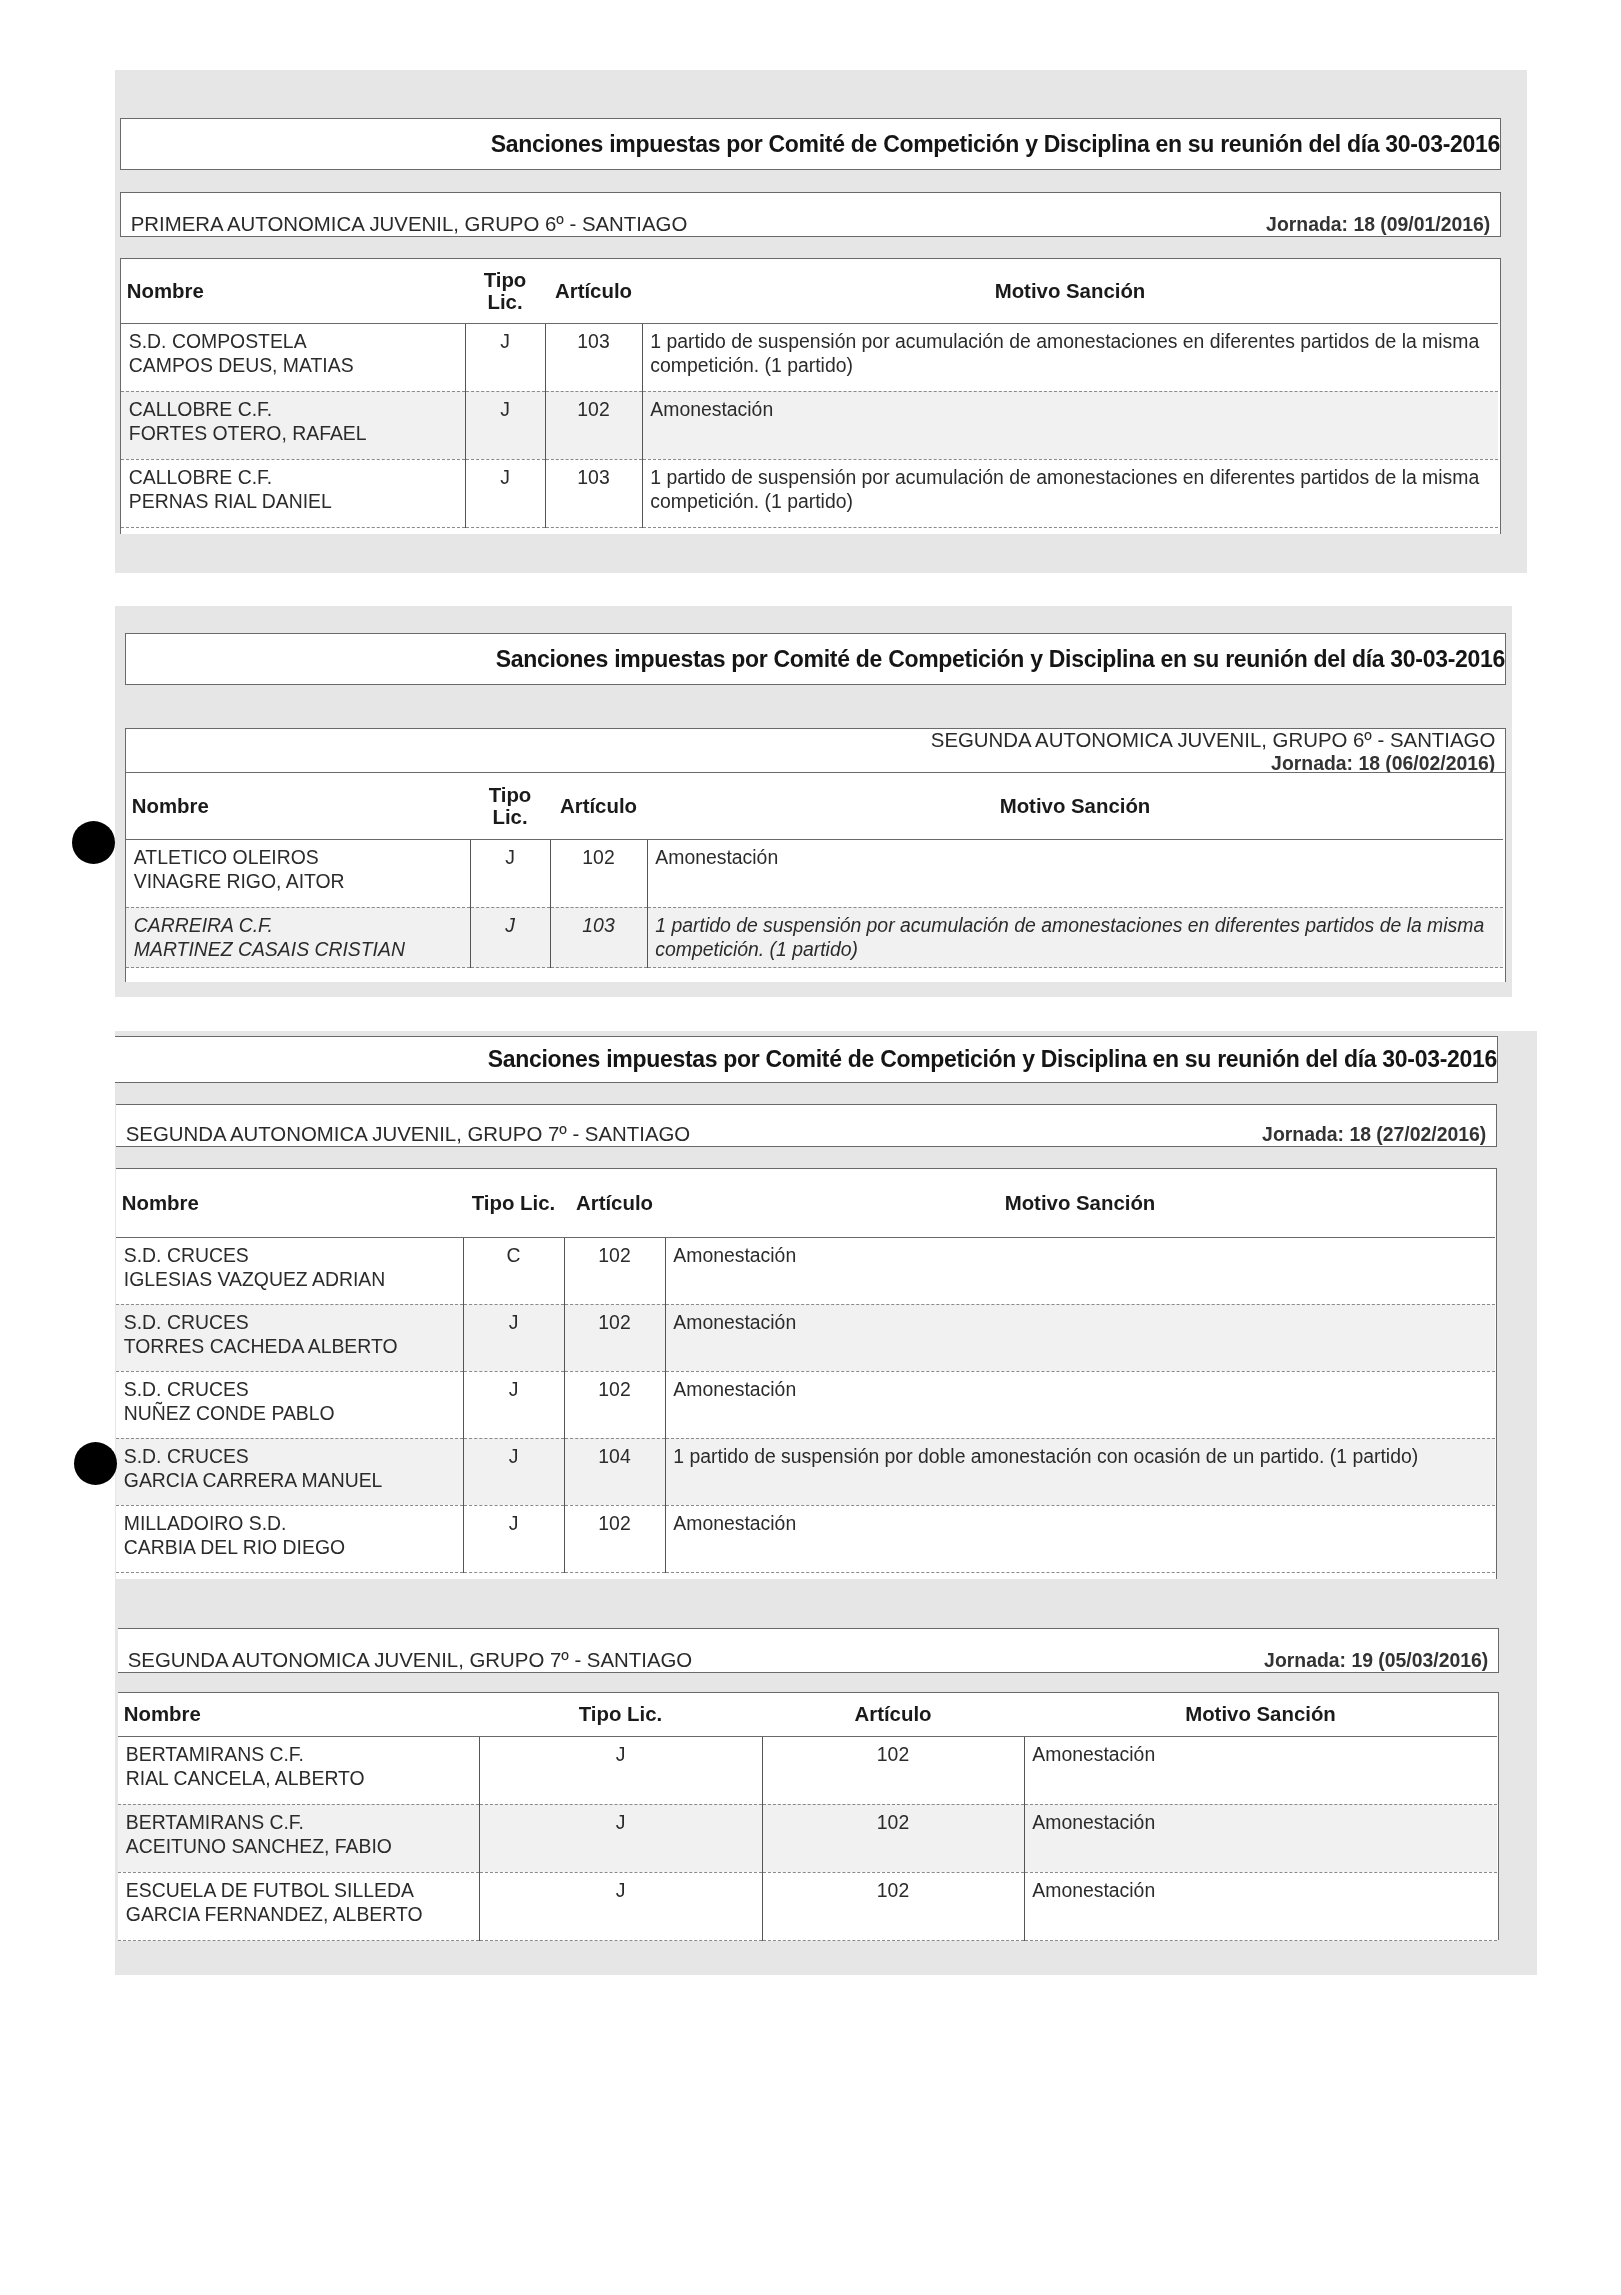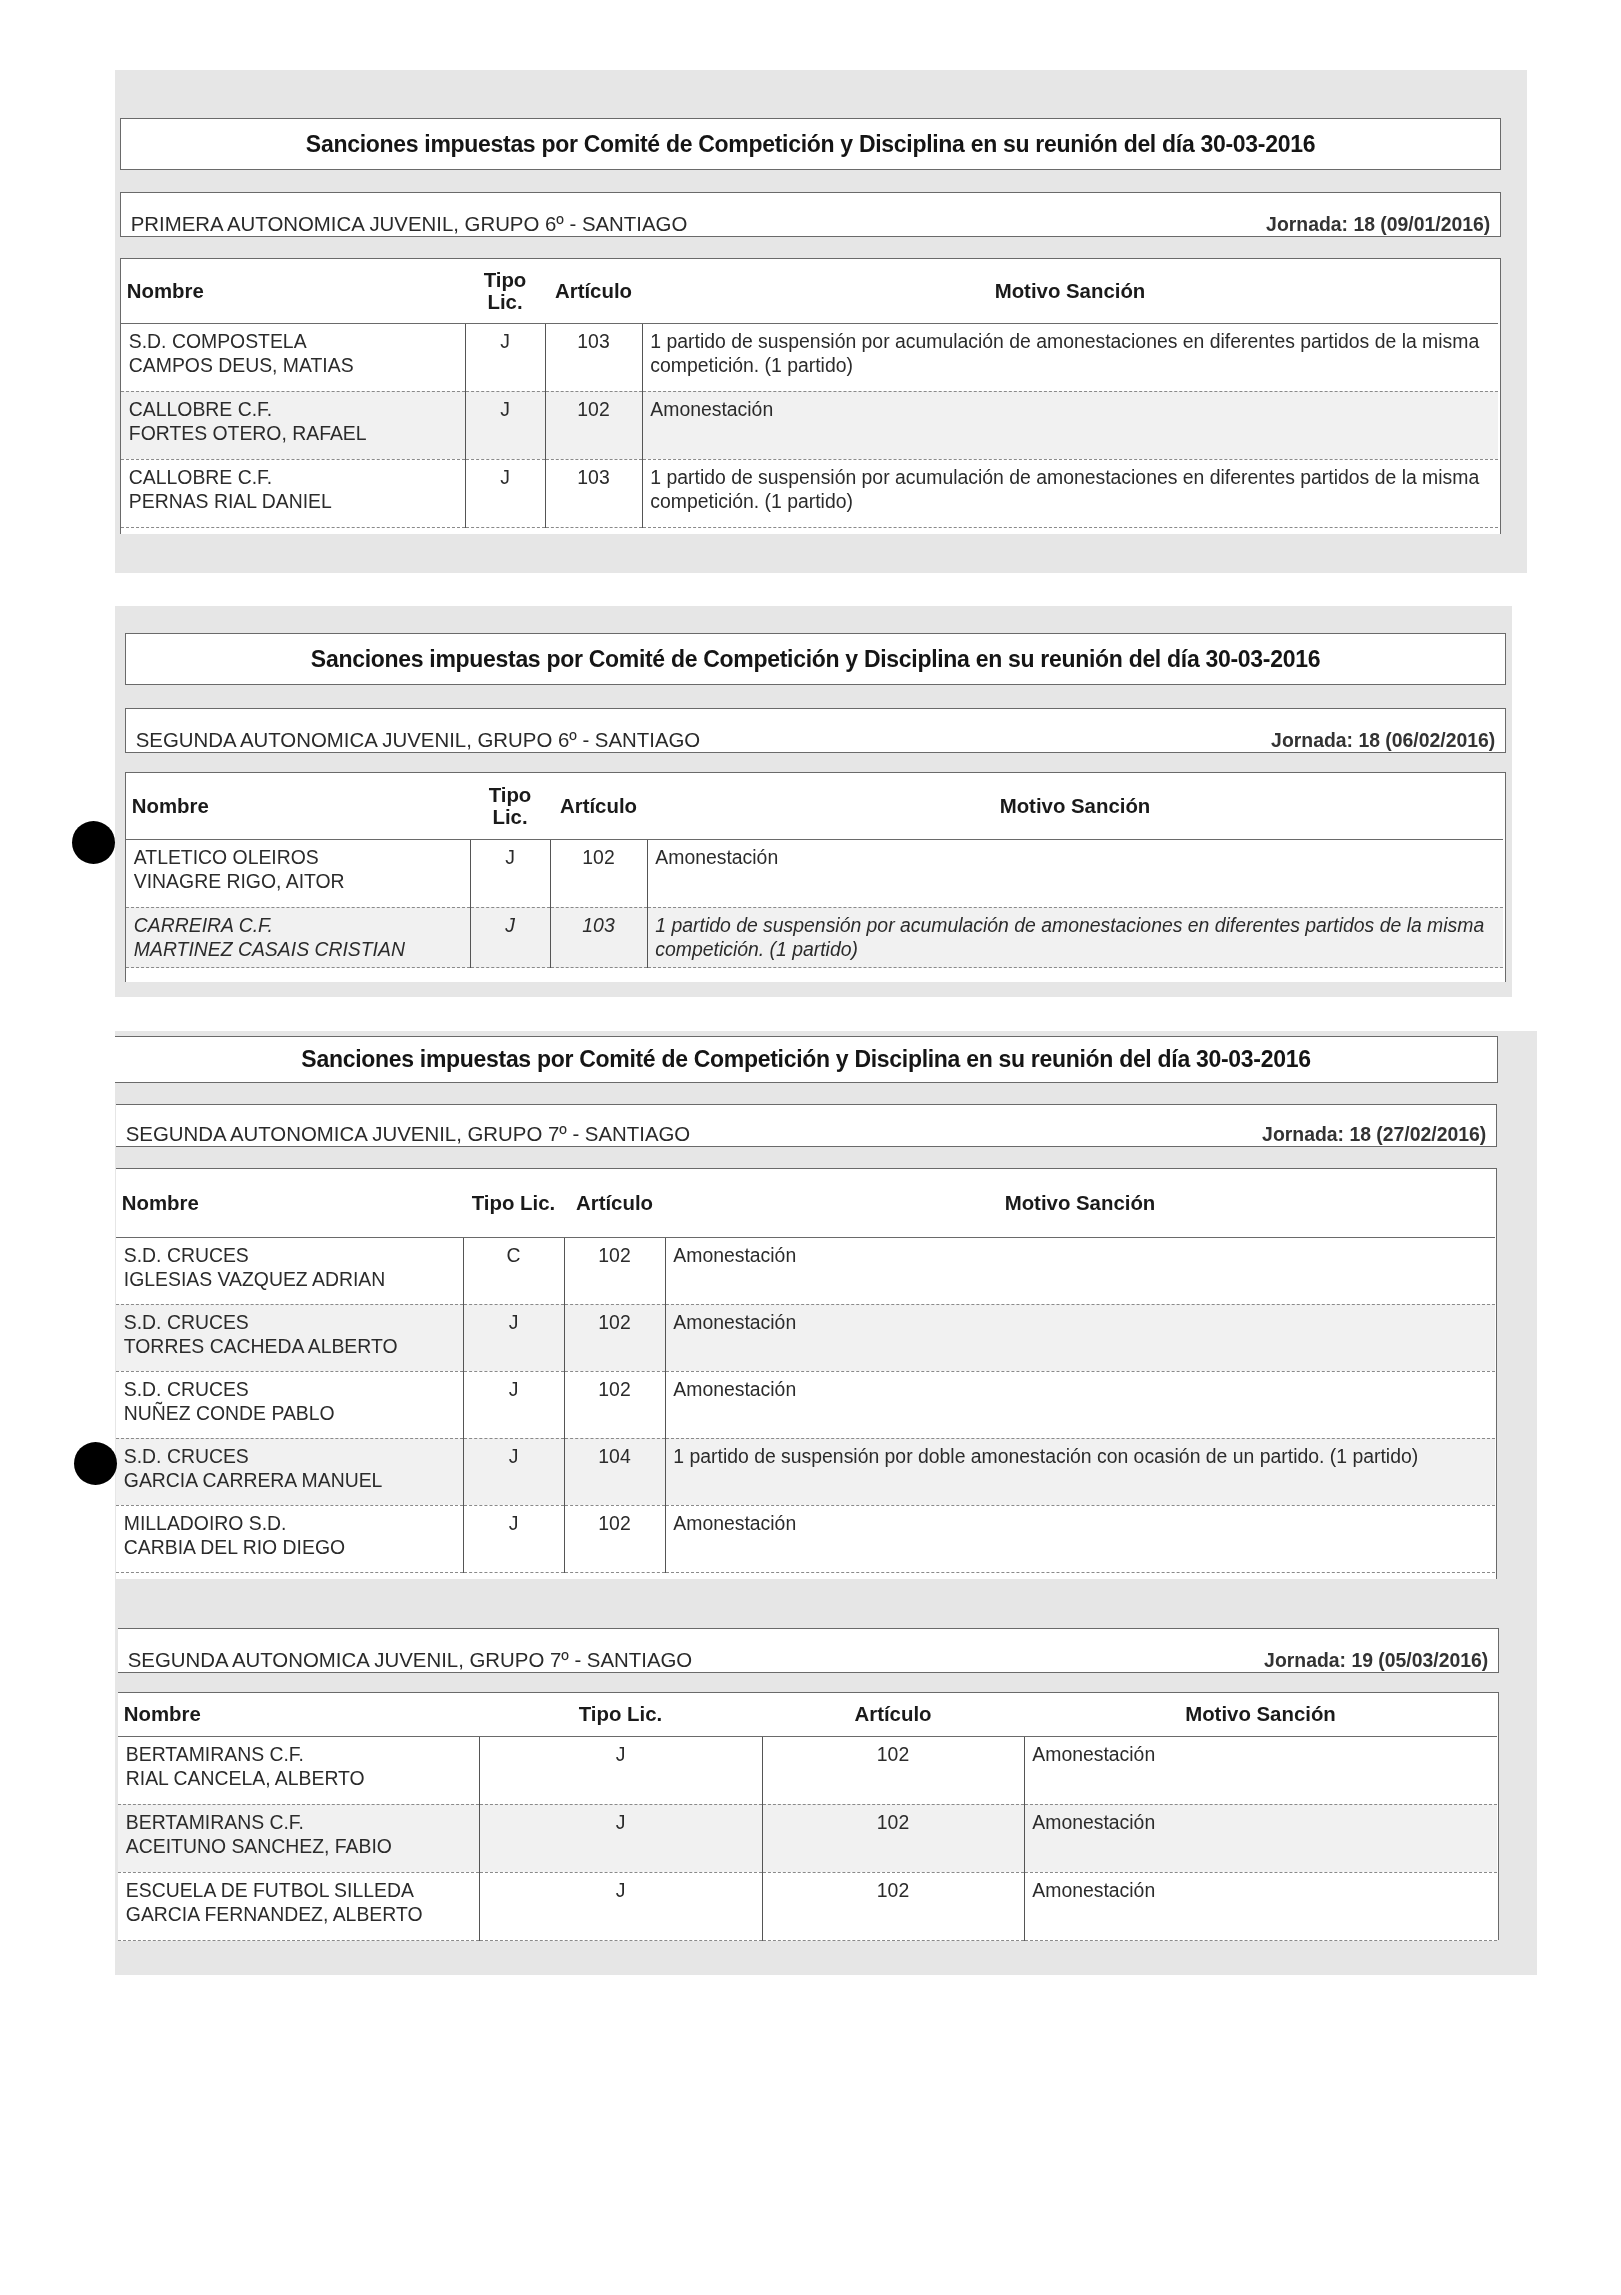--- a/index.html
+++ b/index.html
@@ -1,20 +1,20 @@
 <!DOCTYPE html>
 <html><head>
 <meta charset="utf-8">
 <style>
   html, body { margin:0; padding:0; }
   body { width:1621px; height:2296px; background:#ffffff; position:relative; overflow:hidden;
          font-family:"Liberation Sans", sans-serif; color:#1e1e1e; }
   .band { position:absolute; background:#e6e6e6; }
   .box { position:absolute; background:#ffffff; border:1.9px solid #6a6a6a; box-sizing:border-box; }
-  .title { display:flex; align-items:center; justify-content:center; font-weight:bold; font-size:23px;
+  .title { display:flex; align-items:center; justify-content:flex-end; font-weight:bold; font-size:23px;
            font-family:"Liberation Sans", sans-serif; letter-spacing:-0.3px; color:#151515; }
   .sub { display:flex; align-items:flex-end; justify-content:space-between; padding:0 9.7px; font-size:20.4px; color:#2a2a2a; }
   .sub .jor { font-size:19.4px; font-weight:bold; color:#333; }
   table { position:absolute; border-collapse:collapse; background:#fff; table-layout:fixed; }
   th { font-weight:bold; font-size:20.4px; color:#1a1a1a; text-align:center; vertical-align:middle; padding:3.9px 5.8px; border-bottom:1.9px solid #6a6a6a; background:#fff; line-height:22px;margin-left:7px; }
   th.left { text-align:left; }
   td { font-size:19.4px; color:#2b2b2b; vertical-align:top; padding:5.8px 7.8px 5.8px 7.8px; line-height:24px;
        border-left:1.5px solid #555; border-bottom:1.5px dashed #8a8a8a;margin-left:20px; }
   td:first-child { border-left:none; }
   td.c { text-align:center; }
@@ -78,21 +78,21 @@
         <td>1 partido de suspensión por acumulación de amonestaciones en diferentes partidos de la misma competición.  (1 partido)</td>
       </tr>
     </tbody>
   </table>
 </div>
 
 <div class="band" style="left:115px;top:606px;width:1397px;height:391px;"></div>
 <div class="box title" style="left:125px;top:633px;width:1381px;height:52px;">
   <span>Sanciones impuestas por Comité de Competición y Disciplina en su reunión del día 30-03-2016</span>
 </div>
-<div class="box sub" style="left:125px;top:708px;width:1381px;height:45px;">
+<div class="box sub" style="left:125px;top:728px;width:1381px;height:45px;flex-direction:column;">
   <span>SEGUNDA AUTONOMICA JUVENIL,  GRUPO 6º - SANTIAGO</span>
   <span class="jor">Jornada: 18 (06/02/2016)</span>
 </div>
 <div class="tbl-wrap" style="left:125px;top:772px;width:1381px;height:210px;">
   <table style="left:0;top:0;width:1377px;">
     <colgroup>
         <col style="width:344px">
         <col style="width:80px">
         <col style="width:97px">
         <col>

